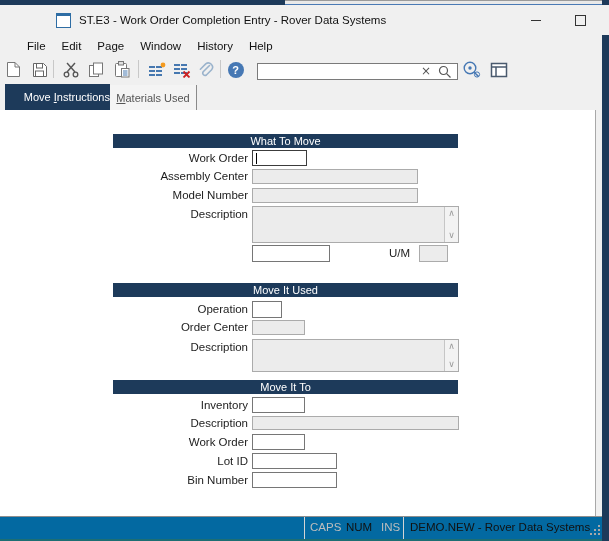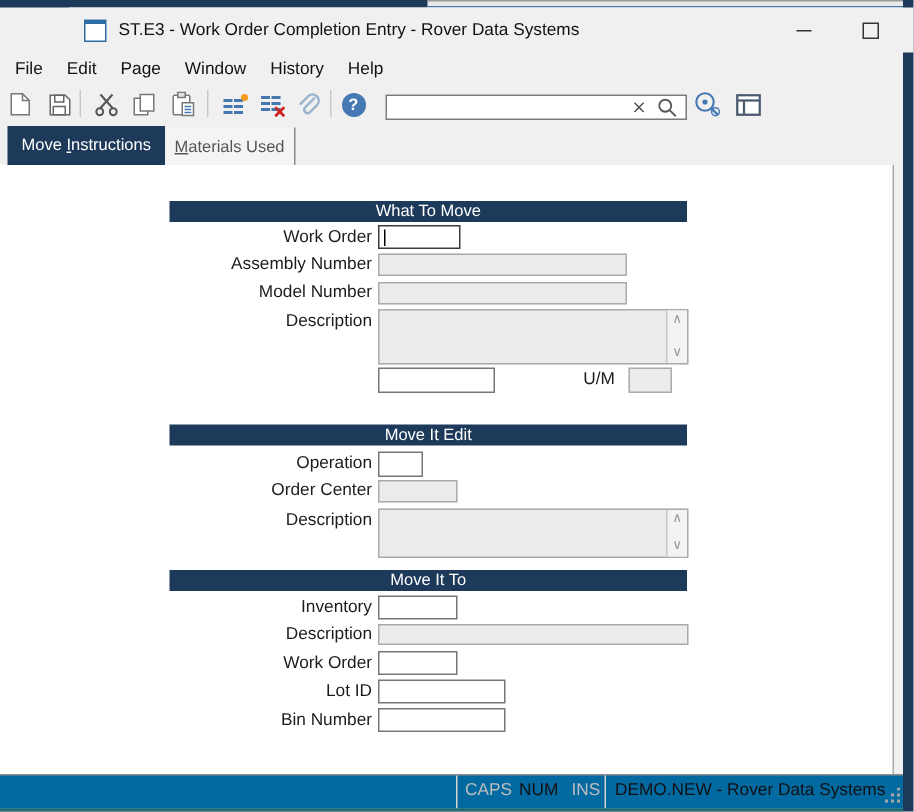--- a/index.html
+++ b/index.html
@@ -12,37 +12,37 @@
   .titlebar{position:absolute;left:0;top:0;width:100%;height:30px;background:#f0f0f0;display:flex;align-items:center;margin-left:46px;}
   .appicon{width:13px;height:11px;margin-left:10px;border:1px solid #2e6da4;border-top:3px solid #2e6da4;background:#fff;flex:none;}
   .title{margin-left:8px;font-size:11.5px;color:#111;white-space:nowrap;}
   .winbtn{position:absolute;top:0;height:30px;width:45px;display:flex;align-items:center;justify-content:center;}
   .wb-min{left:467px}.wb-max{left:512px}.wb-close{left:557px}
   .gly-min{width:10px;height:1px;background:#333;}
   .gly-max{width:9px;height:9px;border:1px solid #333;}
   .gly-close{font-size:15px;color:#222;line-height:15px;font-family:"DejaVu Sans","Liberation Sans",sans-serif;}
 
   
-  .menubar{position:absolute;left:0;top:30px;width:100%;height:21px;display:flex;align-items:center;padding-left:2px;box-sizing:border-box;}
+  .menubar{position:absolute;left:0;top:30px;width:100%;height:21px;display:flex;align-items:center;padding-left:19px;box-sizing:border-box;}
   .menuitem{padding:2px 8px;font-size:11.5px;color:#111;}
 
   
   .toolbar{position:absolute;left:0;top:51px;width:100%;height:29px;}
   .tbtn{position:absolute;top:2px;width:23px;height:23px;display:flex;align-items:center;justify-content:center;}
   .tsep{position:absolute;top:4px;height:18px;width:1px;background:#c8c8c8;}
   .helpcircle{width:16px;height:16px;border-radius:50%;background:#4678b4;color:#fff;font-size:11px;font-weight:bold;display:flex;align-items:center;justify-content:center;}
   .searchwrap{position:absolute;left:257px;top:7px;width:201px;height:17px;background:#fff;border:1px solid #7a7a7a;box-sizing:border-box;}
   .searchinput{position:absolute;left:2px;top:0;width:160px;height:13px;border:none;outline:none;font:11px "Liberation Sans",sans-serif;background:transparent;}
   .sclear{position:absolute;right:26px;top:0;height:15px;line-height:15px;font-size:12px;color:#555;font-family:"DejaVu Sans",sans-serif;}
   .smag{position:absolute;right:5px;top:1px;}
 
   
   .tabbar{position:absolute;left:0;top:79px;width:100%;height:26px;}
   .tab{font-size:11px;display:flex;align-items:center;justify-content:center;white-space:nowrap;}
-  .tab-active{position:absolute;left:5px;top:0;width:105px;height:26px;background:#1d3a5a;color:#fff;}
+  .tab-active{position:absolute;left:5px;top:0;width:105px;height:26px;background:#1d3a5a;color:#fff;justify-content:flex-end;}
   .tab-inactive{position:absolute;left:110px;top:1px;width:87px;height:25px;background:#f4f4f4;color:#555;border-right:1px solid #8a8a8a;box-sizing:border-box;}
   .ukey{text-decoration:underline;}
 
   
   .content{position:absolute;left:0;top:105px;width:595px;height:406px;background:#fff;border-right:1px solid #a8a8a8;box-sizing:content-box;}
   .sechdr{position:absolute;left:113px;width:345px;height:14px;line-height:14px;background:#1d3a5a;color:#fff;font-size:11px;text-align:center;}
   .flabel{position:absolute;left:10px;width:238px;text-align:right;font-size:11.5px;color:#1c1c1c;white-space:nowrap;}
   .tin{position:absolute;box-sizing:border-box;border:1px solid #767676;background:#fff;font:11.5px "Liberation Sans",sans-serif;padding:1px 3px;outline:none;}
   .tin.dis{background:#ececec;border-color:#ababab;}
   .tin.focused{border-color:#3c3c3c;}
@@ -197,39 +197,39 @@
     </div>
 
     <div class="content">
 
       <div class="sechdr" style="top:24px">What To Move</div>
 
       <label class="flabel" style="top:40px;line-height:16px">Work Order</label>
       <input class="tin focused" style="left: 252px; top: 40px; width: 55px; height: 16px;">
       <div class="caret" style="left:256px;top:43px"></div>
 
-      <label class="flabel" style="top:59px;line-height:15px">Assembly Number</label>
+      <label class="flabel" style="top:59px;line-height:15px">Assembly Center</label>
       <input class="tin dis" style="left: 252px; top: 59px; width: 166px; height: 15px;" disabled="">
 
       <label class="flabel" style="top:78px;line-height:15px">Model Number</label>
       <input class="tin dis" style="left: 252px; top: 78px; width: 166px; height: 15px;" disabled="">
 
       <label class="flabel" style="top:96px;line-height:16px">Description</label>
       <div class="tawrap" style="left:252px;top:96px;width:207px;height:37px">
         <div class="scrollcol">
           <span class="scrbtn">∧</span>
           <span class="scrbtn">∨</span>
         </div>
       </div>
 
       <input class="tin" style="left: 252px; top: 135px; width: 78px; height: 17px;">
       <label class="flabel" style="left:330px;width:80px;top:135px;line-height:17px">U/M</label>
       <input class="tin dis" style="left: 419px; top: 135px; width: 29px; height: 17px;" disabled="">
 
-      <div class="sechdr" style="top:173px">Move It Edit</div>
+      <div class="sechdr" style="top:173px">Move It Used</div>
 
       <label class="flabel" style="top:191px;line-height:17px">Operation</label>
       <input class="tin" style="left: 252px; top: 191px; width: 30px; height: 17px;">
 
       <label class="flabel" style="top:210px;line-height:15px">Order Center</label>
       <input class="tin dis" style="left: 252px; top: 210px; width: 53px; height: 15px;" disabled="">
 
       <label class="flabel" style="top:229px;line-height:16px">Description</label>
       <div class="tawrap" style="left:252px;top:229px;width:207px;height:33px">
         <div class="scrollcol">

